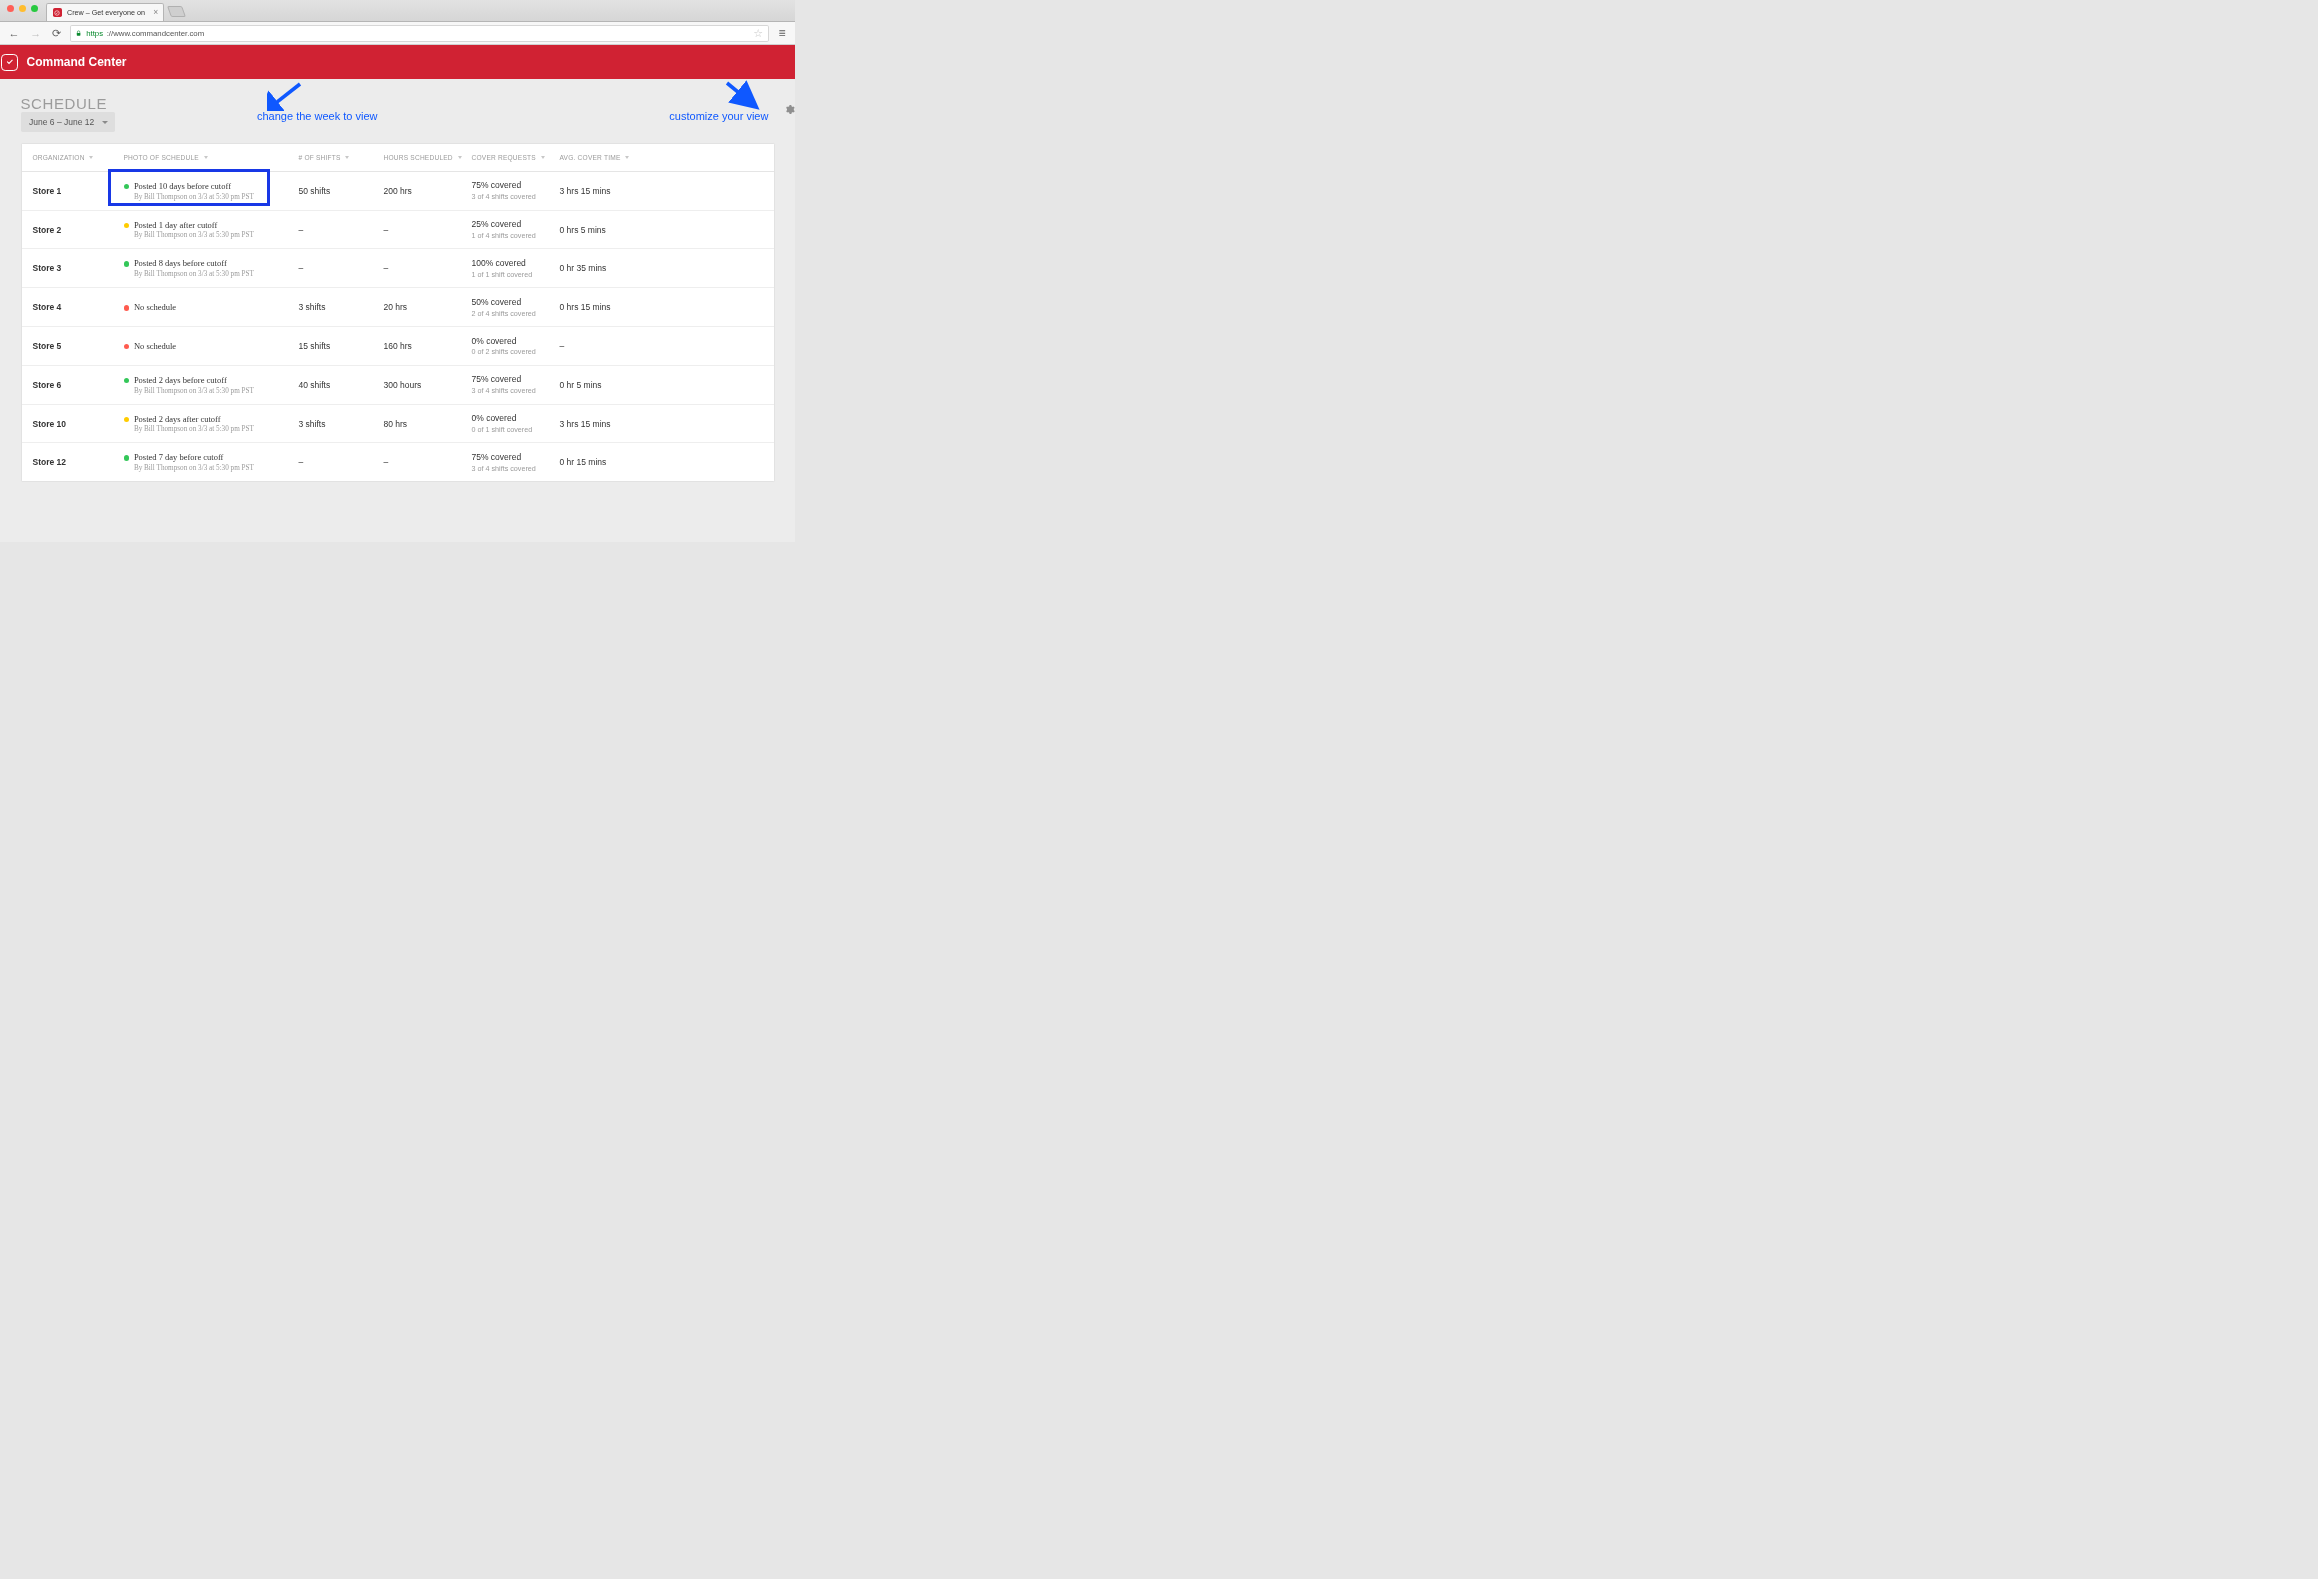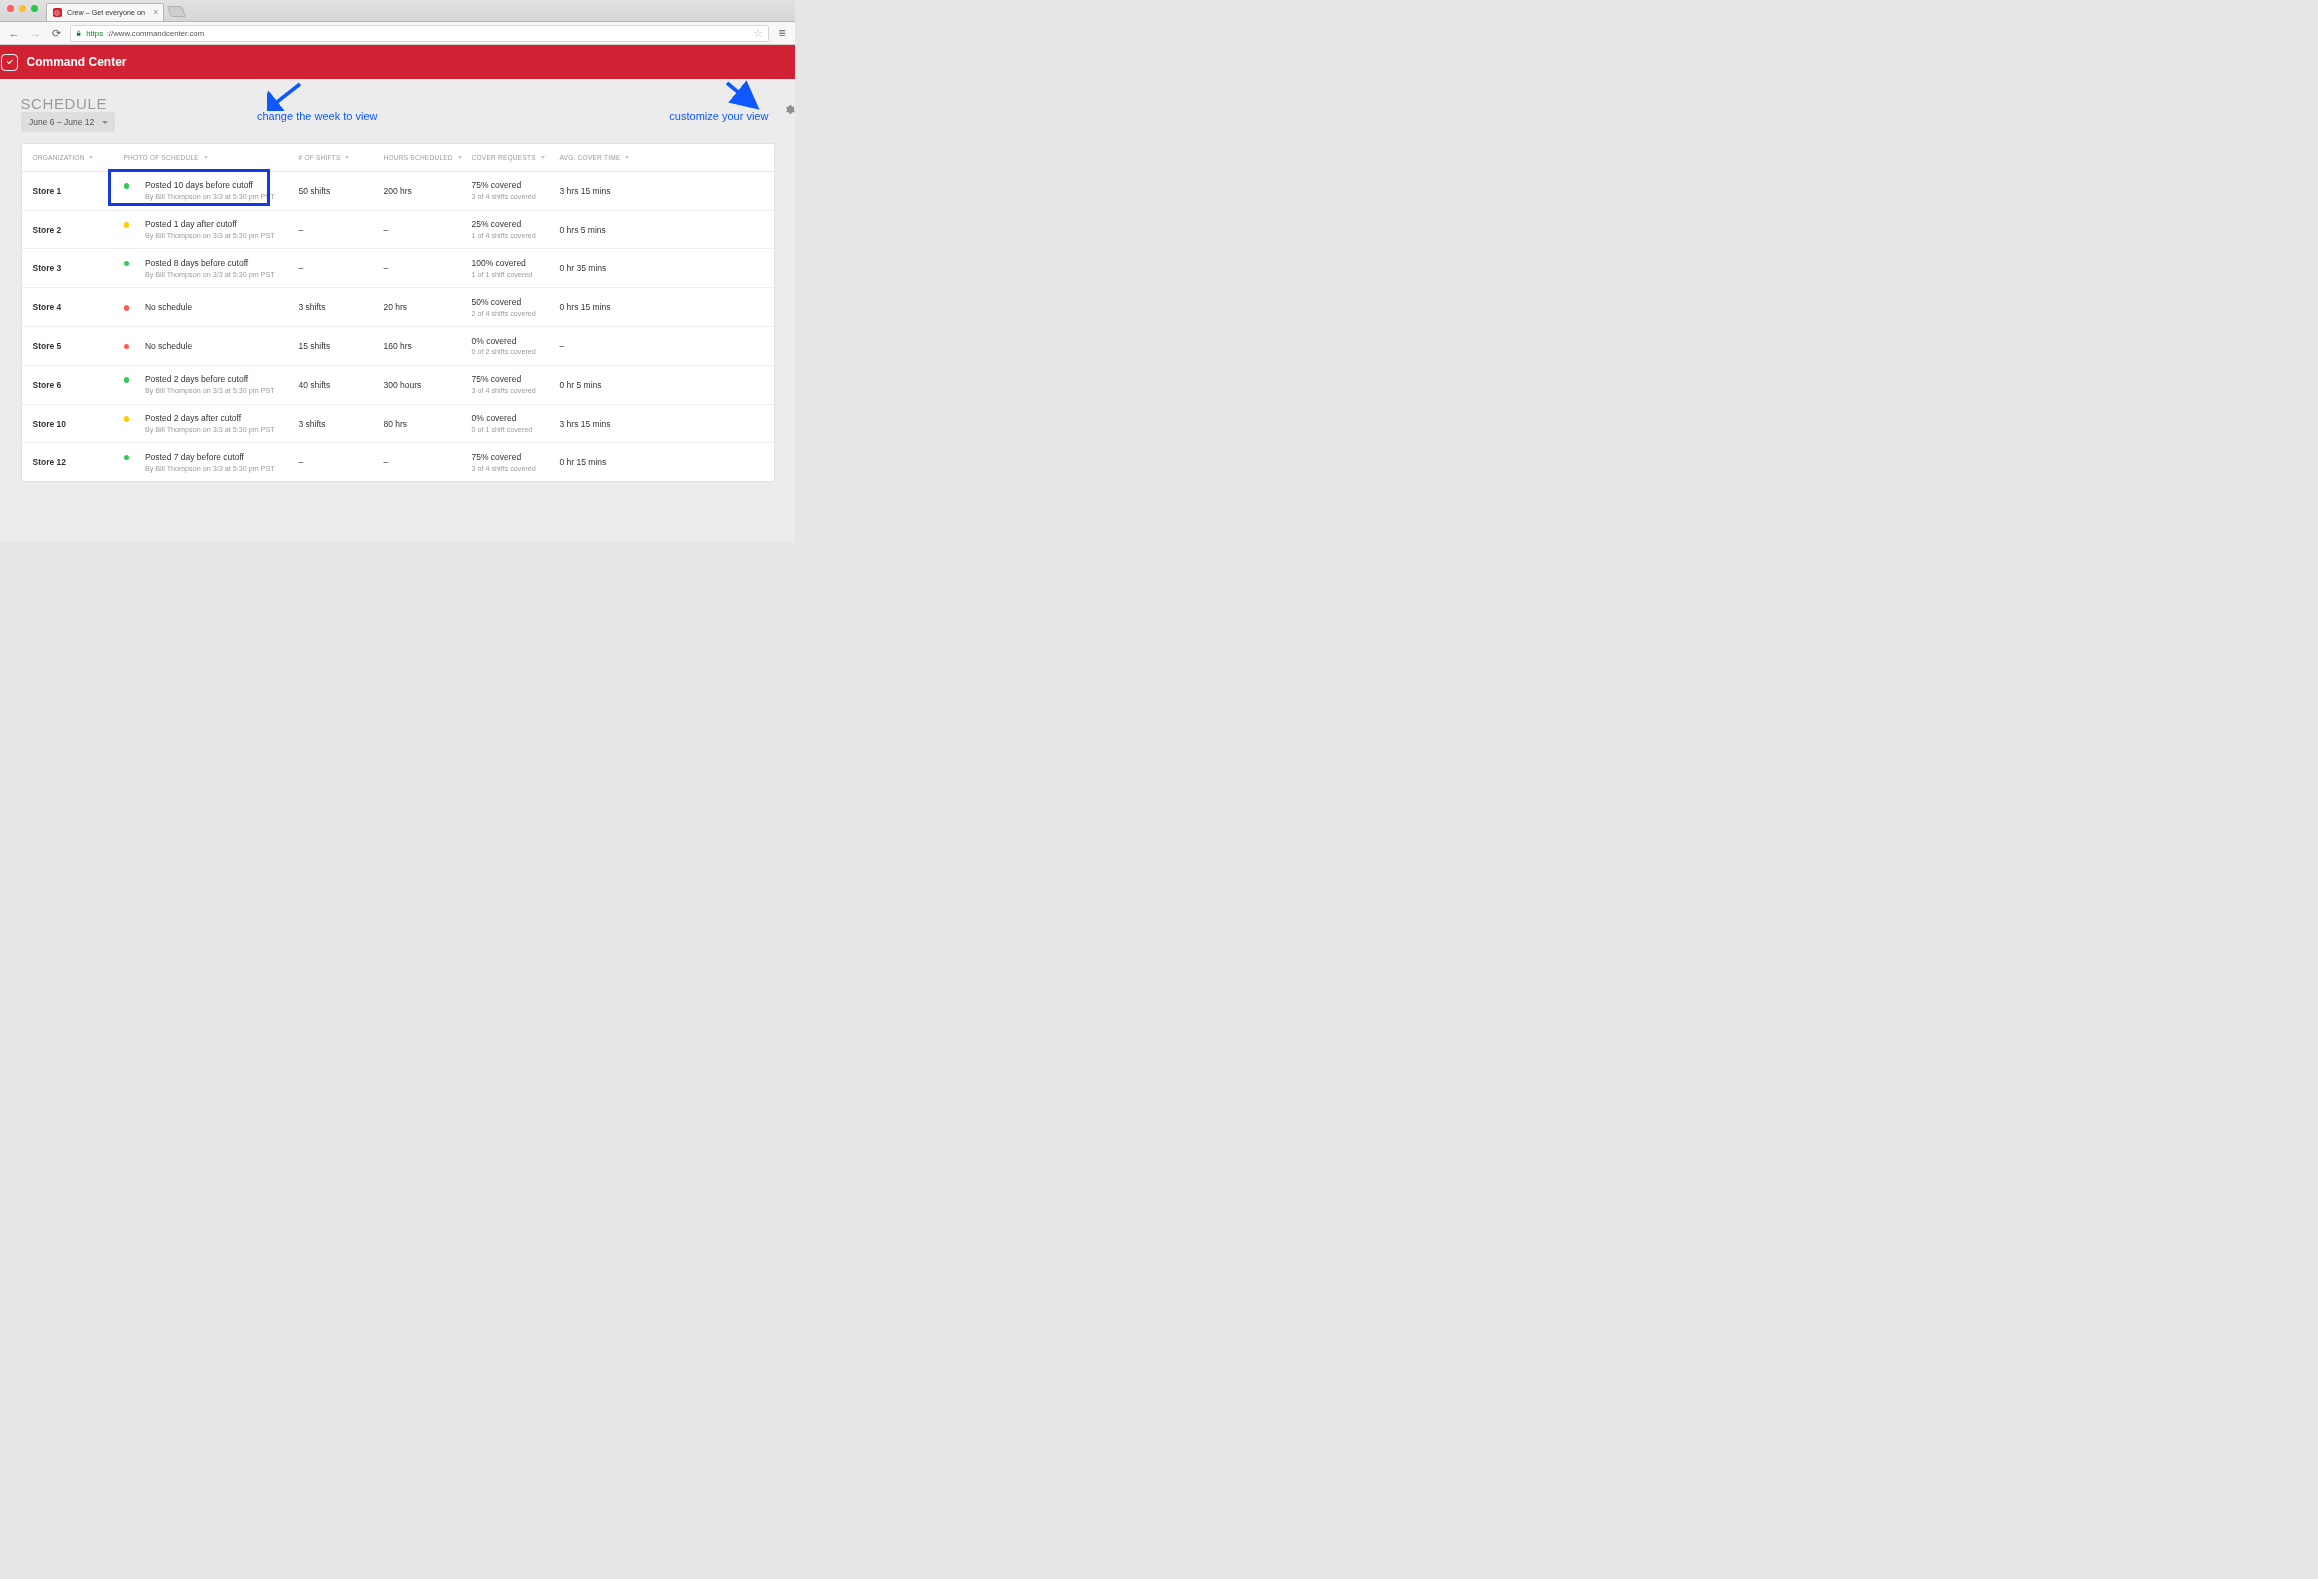--- a/index.html
+++ b/index.html
@@ -50,21 +50,21 @@
   .gear{position:absolute;right:0;top:25px;color:#8f8f8f;cursor:pointer;}
   
   .table-card{background:#fff;border:0.6px solid #e2e2e2;border-radius:1.2px;}
   .thead,.trow{display:grid;grid-template-columns:91px 175px 85px 88px 88px 72px;align-items:center;}
   .thead{border-bottom:0.6px solid #e5e5e5;padding:9.7px 11px;}
   .th{font-size:6.6px;color:#9b9b9b;letter-spacing:0.2px;display:flex;align-items:center;gap:4.8px;}
   .th .sort{width:0;height:0;border-left:2.4px solid transparent;border-right:2.4px solid transparent;border-top:3px solid #c8c8c8;}
   .trow{padding:8.5px 11px;border-bottom:0.6px solid #eee;font-size:8.5px;color:#333;position:relative;}
   .trow:last-child{border-bottom:none;}
   .org{font-weight:700;}
-  .photo-cell{display:flex;gap:16px;align-items:flex-start;}
+  .photo-cell{display:flex;gap:5px;align-items:flex-start;font-family:Liberation Serif, serif;}
   .dot{width:5.4px;height:5.4px;border-radius:50%;margin-top:3px;flex-shrink:0;}
   .dot.green{background:#34c759;} .dot.yellow{background:#ffcc00;} .dot.red{background:#ff5b4f;}
   .photo-main{font-size:8.5px;color:#333;}
   .photo-sub{font-size:7.2px;color:#9b9b9b;margin-top:1.8px;}
   .cover-main{font-size:8.5px;color:#333;}
   .cover-sub{font-size:7.2px;color:#9b9b9b;margin-top:1.8px;}
   .highlight-box{position:absolute;border:3px solid #1838e6;pointer-events:none;}
 </style>
 </head>
 <body>

